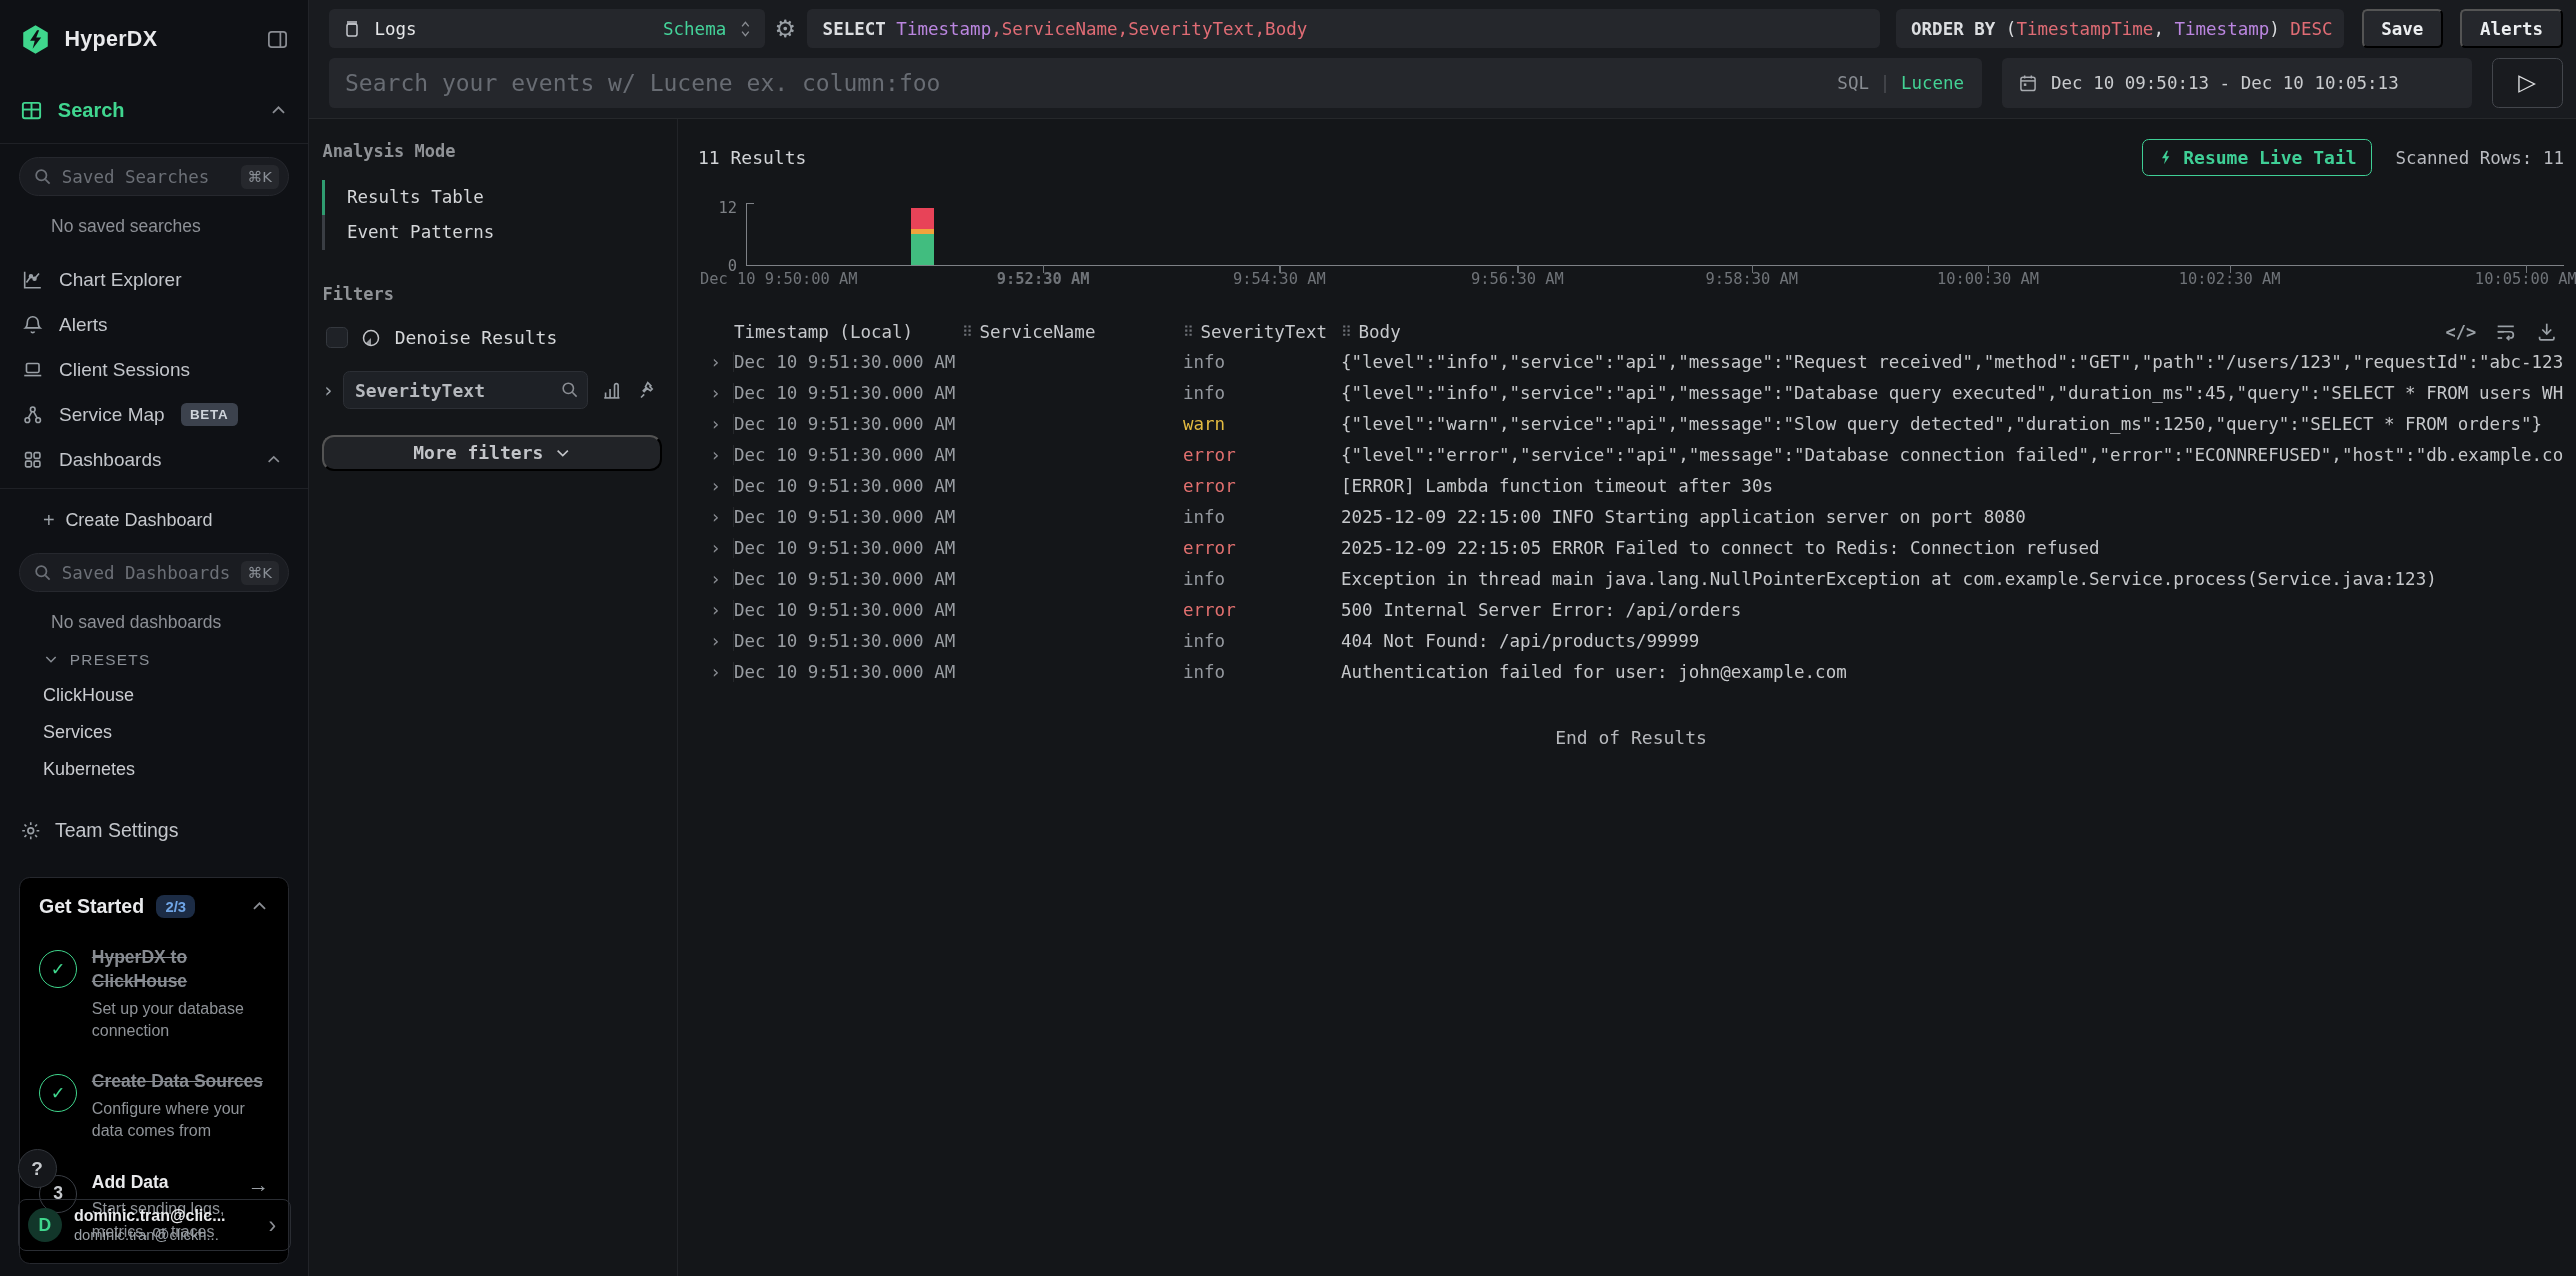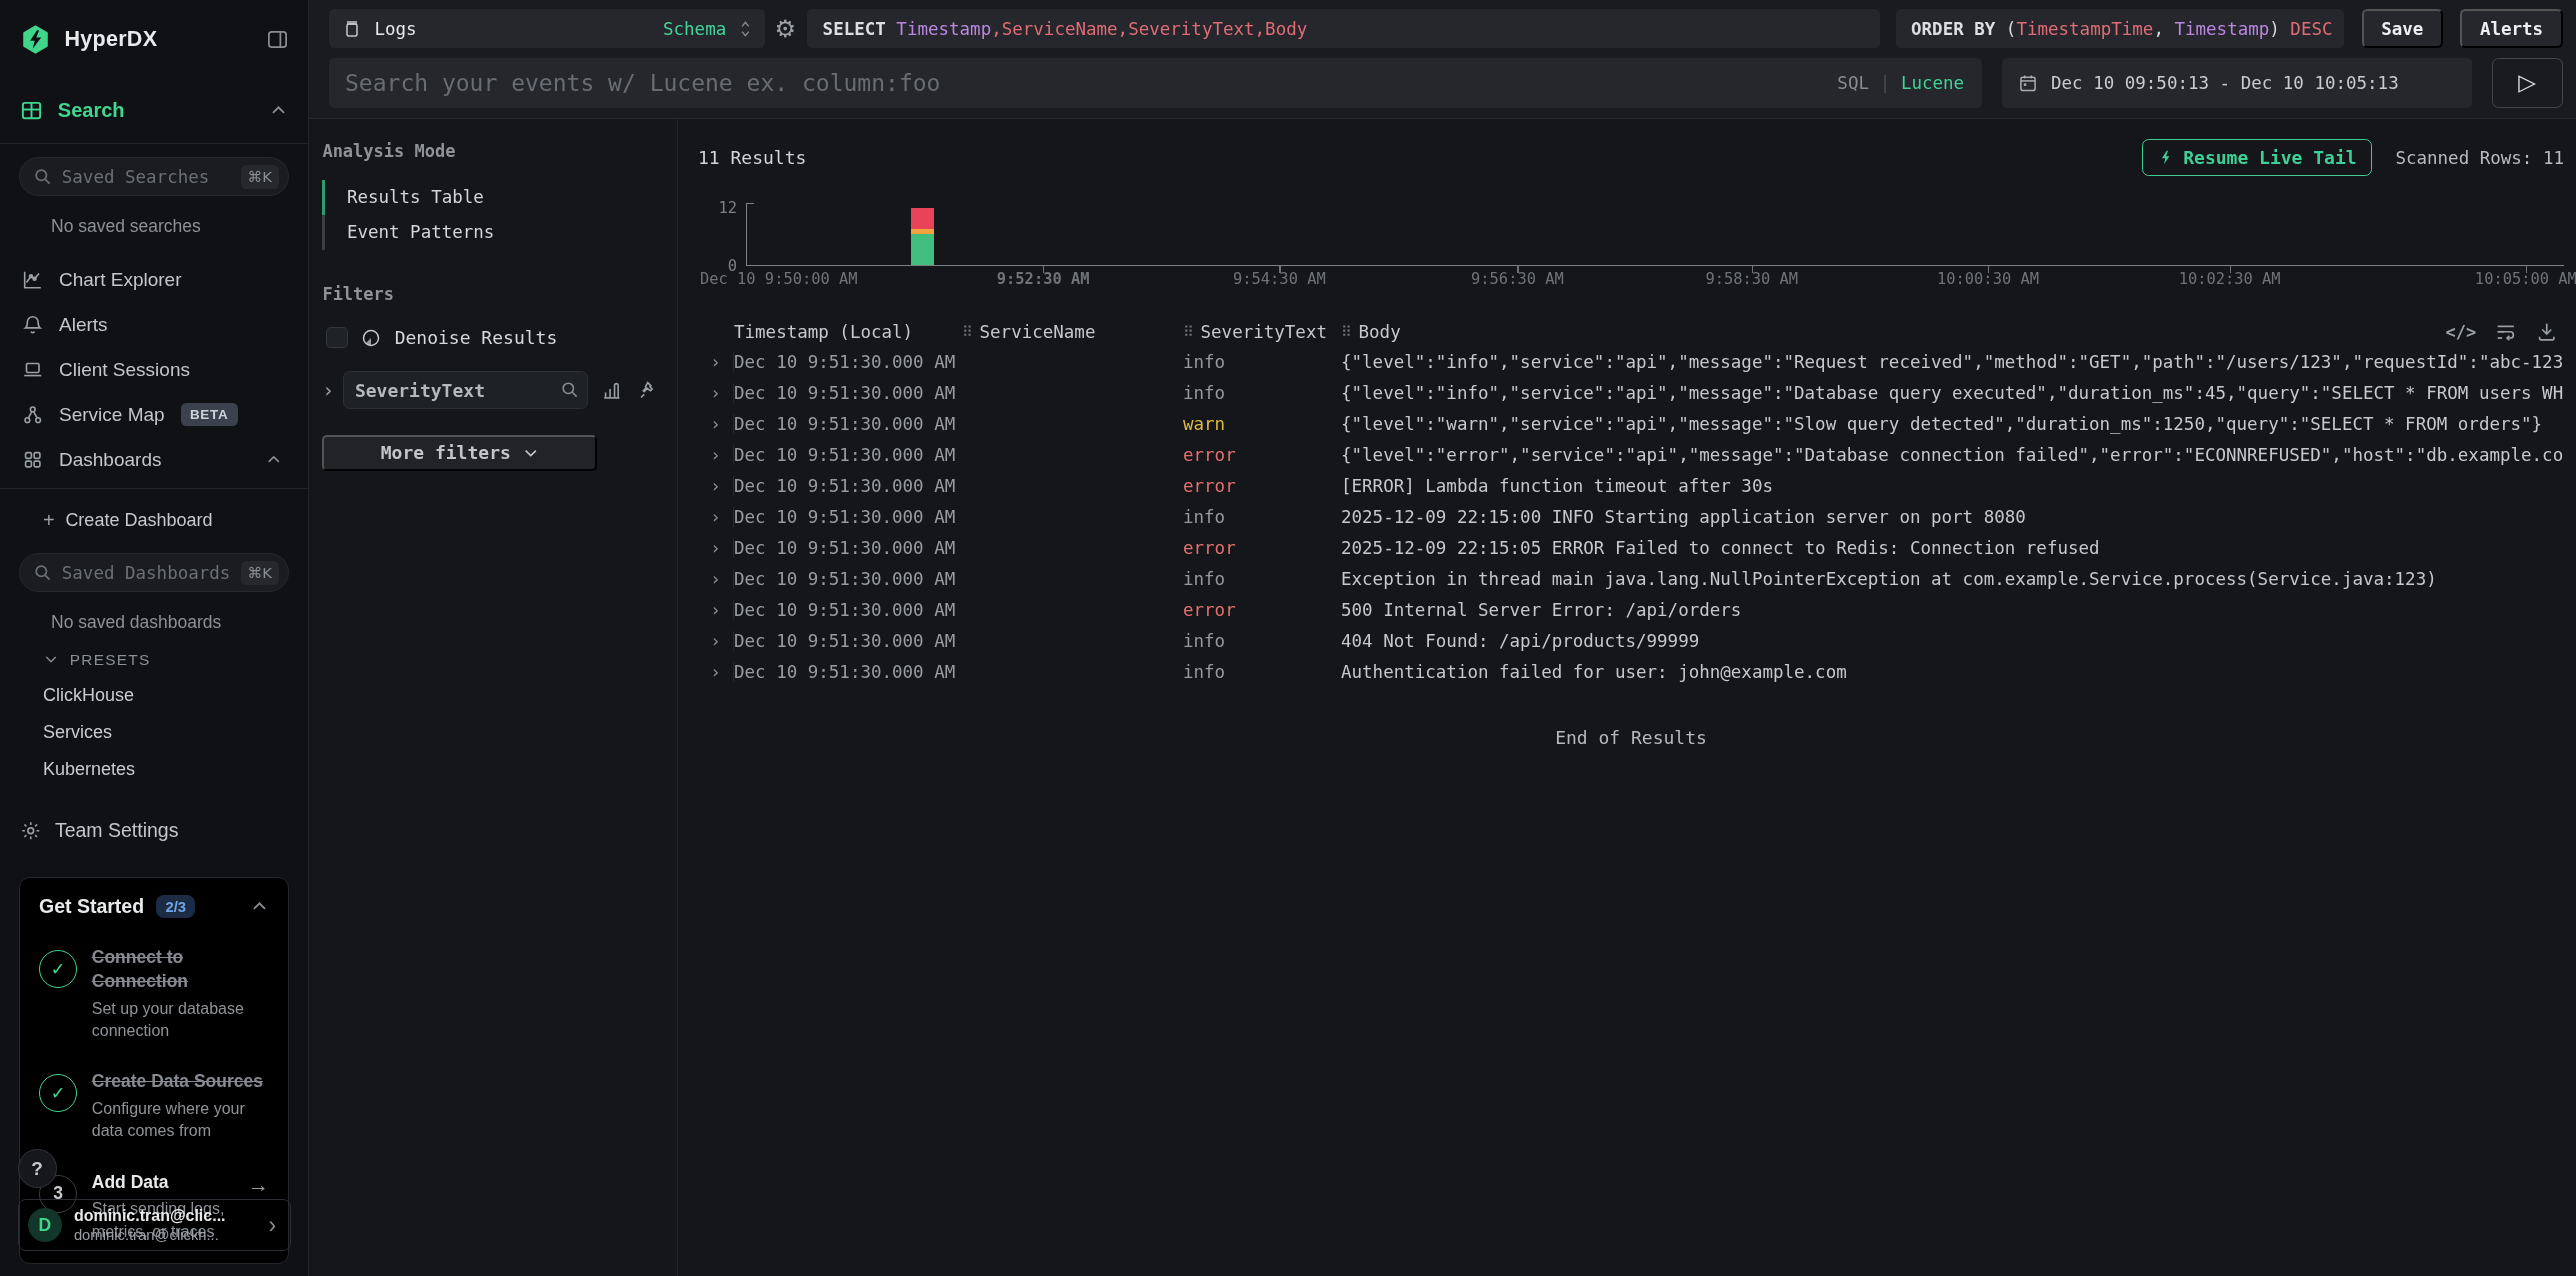--- a/index.html
+++ b/index.html
@@ -90,21 +90,21 @@
   .filters-h { margin-top:34px; }
   .denoise { display:flex; align-items:center; gap:13.4px; margin-top:23px; padding-left:4px; }
   .checkbox { width:21.5px; height:21.5px; border-radius:4.7px; background:#1f2227; border:1.3px solid #34383e; }
   .denoise .lbl { font-family:"DejaVu Sans Mono", monospace; font-size:18px; color:#d6d8da; }
   .facet-row { display:flex; align-items:center; gap:9.4px; margin-top:23px; }
   .facet-chev { color:#9aa0a6; font-size:19px; font-family:"DejaVu Sans Mono", monospace; }
   .facet-box { position:relative; width:245px; height:38px; }
   .facet-box input { width:100%; height:100%; background:#1e2126; border:1px solid #2c2f35; border-radius:6.7px; outline:none; padding:0 38px 0 10.7px; font-family:"DejaVu Sans Mono", monospace; font-size:18px; font-weight:bold; color:#b5b8bd; }
   .facet-search { position:absolute; right:9.4px; top:8.7px; }
   .facet-icons { display:flex; align-items:center; gap:13.4px; margin-left:4px; color:#9aa0a6; }
-  .more-filters { margin-top:25.5px; width:275px; height:36px; background:#212327; border-radius:5px; display:flex; align-items:center; justify-content:center; gap:10.7px; font-family:"DejaVu Sans Mono", monospace; font-size:18px; font-weight:bold; color:#c3c5c9; }
+  .more-filters { margin-top:25.5px; width:340px; height:36px; background:#212327; border-radius:12px; display:flex; align-items:center; justify-content:center; gap:10.7px; font-family:"DejaVu Sans Mono", monospace; font-size:18px; font-weight:bold; color:#c3c5c9; }
 
   
   .results { flex:1; min-width:0; padding:20px 12px 0 20px; position:relative; }
   .res-head { display:flex; align-items:center; }
   .res-count { font-family:"DejaVu Sans Mono", monospace; font-size:18px; color:#d2d4d7; flex:1; }
   .live-btn { display:flex; align-items:center; gap:9.4px; border:1.7px solid #3fcf96; border-radius:6.7px; padding:6.7px 14.8px; color:#3fcf96; font-family:"DejaVu Sans Mono", monospace; font-size:18px; font-weight:bold; background:transparent; }
   .scanned { font-family:"DejaVu Sans Mono", monospace; font-size:17.5px; color:#b9bbc0; margin-left:23px; }
 
   .chart { margin-top:27px; position:relative; padding-left:48px; height:101px; }
   .ylab { position:absolute; left:0; width:39px; text-align:right; font-family:"DejaVu Sans Mono", monospace; font-size:15.4px; color:#7d8085; }
@@ -264,21 +264,21 @@
         <span class="sp"></span>
         <svg width="19" height="19" viewBox="0 0 24 24" fill="none" stroke="#8a8d93" stroke-width="2.2">
             <polyline points="5,15 12,8 19,15"></polyline>
           </svg>
       </div>
       <div class="gs-item">
         <div class="gs-ic">
             <span>✓</span>
           </div>
         <div class="gs-body">
-          <div class="gs-item-title">Connect to Connection</div>
+          <div class="gs-item-title">HyperDX to ClickHouse</div>
           <div class="gs-item-desc">Set up your database connection</div>
         </div>
       </div>
       <div class="gs-item">
         <div class="gs-ic">
             <span>✓</span>
           </div>
         <div class="gs-body">
           <div class="gs-item-title">Create Data Sources</div>
           <div class="gs-item-desc">Configure where your data comes from</div>

